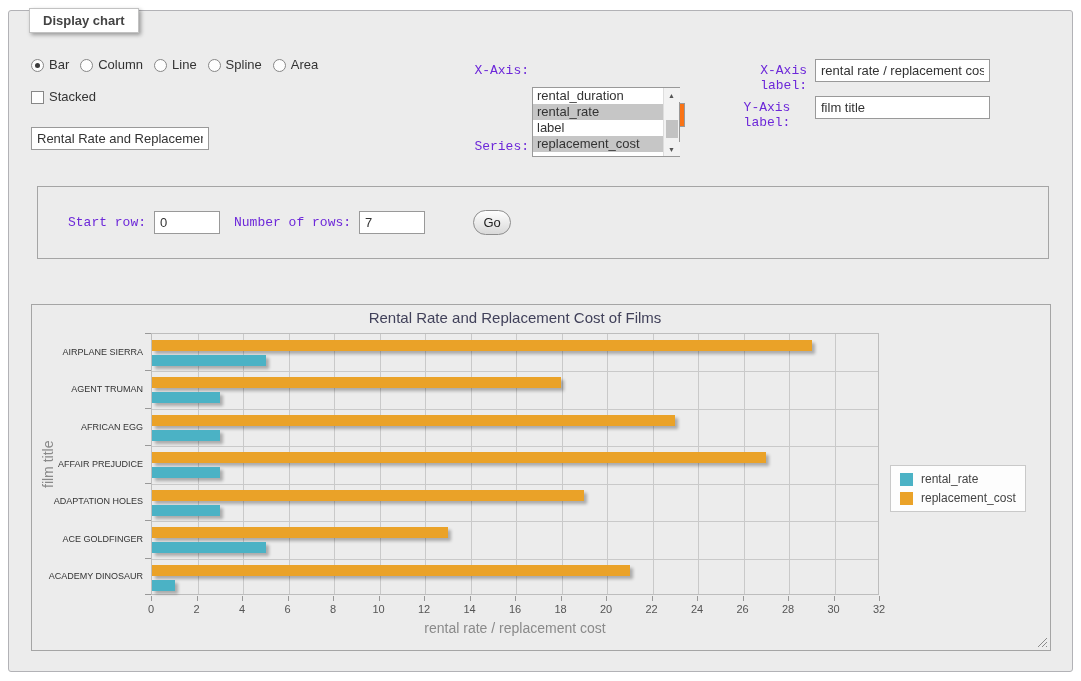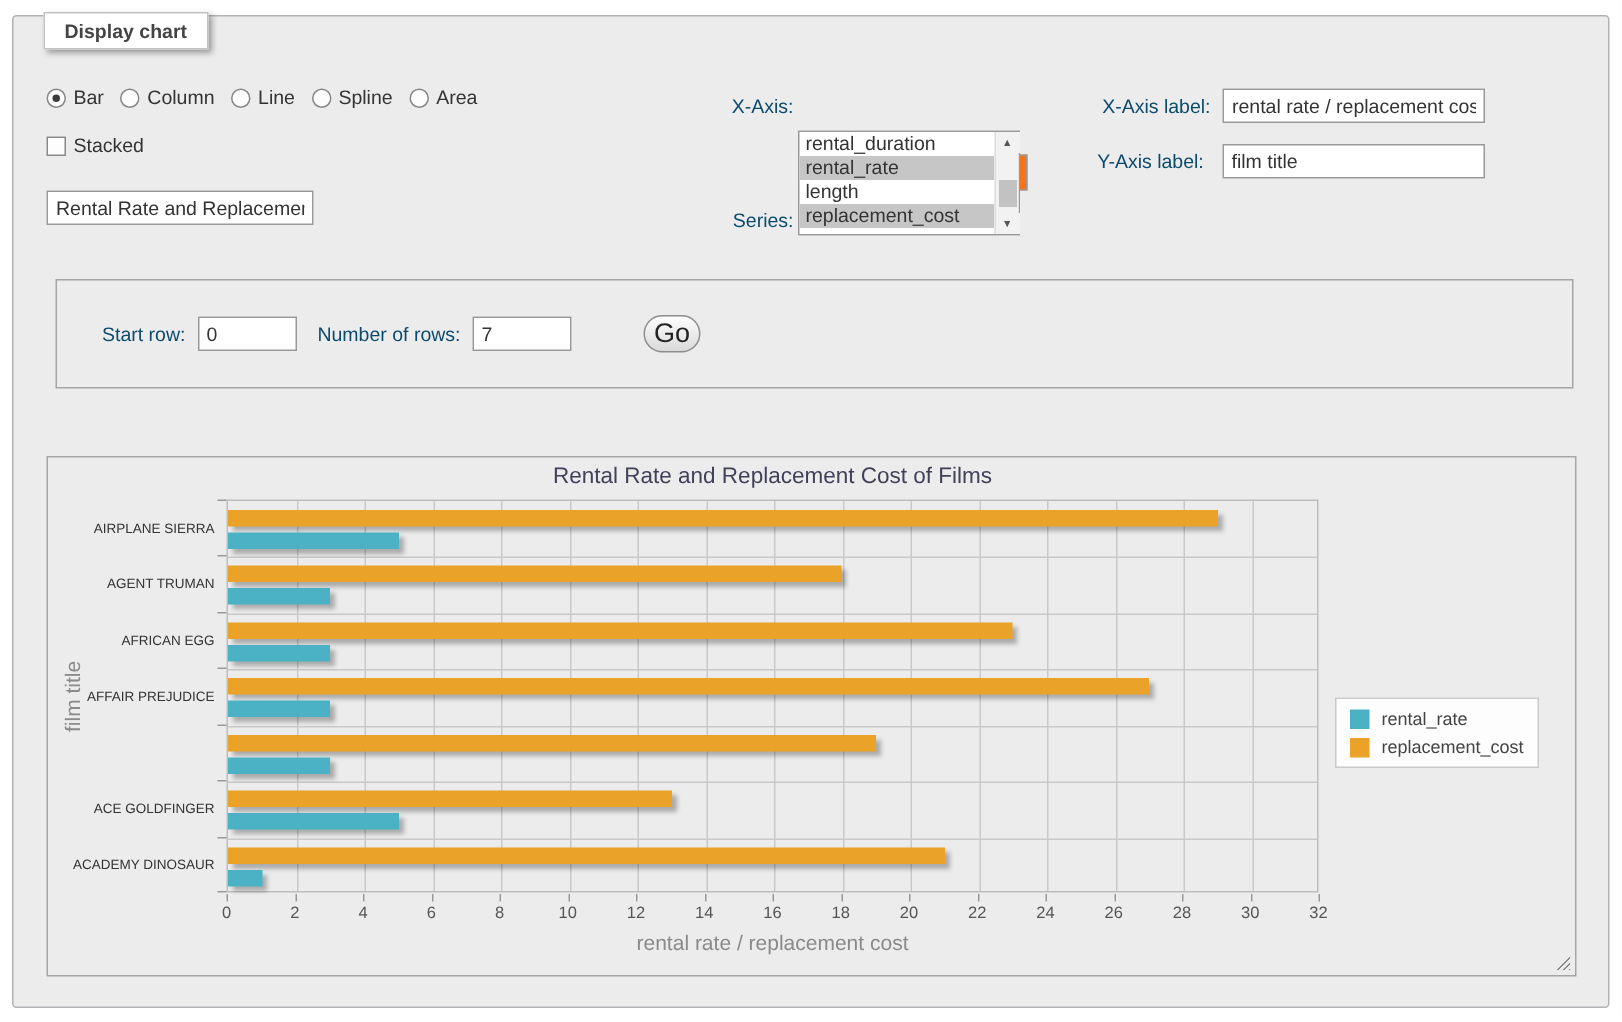--- a/index.html
+++ b/index.html
@@ -21,21 +21,21 @@
            background:#fdfdfd; position:relative; flex:0 0 auto; }
   .radio.checked::after { content:""; position:absolute; left:3px; top:3px; right:3px; bottom:3px;
            background:#3c3c3c; border-radius:50%; }
   .check-row { position:absolute; left:22px; top:78px; }
   .checkbox { width:13px; height:13px; border:1px solid #878787; background:#fdfdfd; flex:0 0 auto; }
 
   input.text { border:1px solid #999; background:#fff; height:23px; font-family:"Liberation Sans",sans-serif;
                font-size:13px; color:#333; padding:2px 5px; }
   .title-input { position:absolute; left:22px; top:116px; width:178px; }
 
-  .lbl { color:#0c4a6e; }
+  .lbl { color:#6d28d9;font-family:Liberation Mono, monospace; }
   .xaxis-lbl   { position:absolute; left:462px; top:52px;  width:58px; text-align:right; }
   .xaxis-sel   { position:absolute; left:523px; top:48px;  width:153px; height:24px; background:#f97316;
                  border:1px solid #999; display:flex; align-items:center; padding:0 4px;margin-top:44px; }
   .xaxis-sel .arrow { margin-left:auto; font-size:9px; color:#333; }
   .series-lbl  { position:absolute; left:462px; top:128px; width:58px; text-align:right; }
   .listbox     { position:absolute; left:523px; top:76px;  width:148px; height:70px; background:#fff;
                  border:1px solid #999; display:flex; }
   .listbox .opts { flex:1 1 auto; overflow:hidden; }
   .listbox .opt  { height:16px; line-height:16px; padding:0 4px; white-space:nowrap; }
   .listbox .opt.sel { background:#c6c6c6; }
@@ -50,21 +50,21 @@
   .xlabel-inp { position:absolute; left:806px; top:48px; width:175px; }
   .ylabel-lbl { position:absolute; left:718px; top:89px; width:80px; text-align:center; }
   .ylabel-inp { position:absolute; left:806px; top:85px; width:175px; }
 
   
   .rows-panel { position:absolute; left:28px; top:175px; width:1012px; height:73px;
                 border:1px solid #a5a5a5; display:flex; align-items:center; padding-left:30px; }
   .rows-panel .gap-s { width:8px; } .rows-panel .gap-m { width:14px; } .rows-panel .gap-l { width:48px; }
   .rows-inp { width:66px; }
   .go-btn { width:38px; height:25px; border:1px solid #8e8e8e; border-radius:13px;
-            background:linear-gradient(#fefefe,#d9d9d9); color:#222; font-size:18px;
+            background:linear-gradient(#fefefe,#d9d9d9); color:#222; font-size:13px;
             display:flex; align-items:center; justify-content:center; cursor:pointer; }
 
   
   .chart-box { position:absolute; left:22px; top:293px; width:1020px; height:347px;
                border:1px solid #a5a5a5; }
   .chart-title { position:absolute; left:119px; top:4px; width:728px; text-align:center;
                  font-size:15px; color:#41415a; }
   .plot { position:absolute; left:119px; top:28px; width:728px; height:262px;
           border:1px solid #bdbdbd; background:#ececec; }
   .gridv { position:absolute; top:0; bottom:0; width:1px; background:#c9c9c9; }
@@ -132,21 +132,21 @@
   <div class="xaxis-sel">
     <span>title</span>
     <span class="arrow">▼</span>
   </div>
 
   <div class="lbl series-lbl">Series:</div>
   <div class="listbox">
     <div class="opts">
         <div class="opt">rental_duration</div>
         <div class="opt sel">rental_rate</div>
-        <div class="opt">length</div>
+        <div class="opt">label</div>
         <div class="opt sel">replacement_cost</div>
       </div>
     <div class="scrollbar">
       <div class="sb-btn">▲</div>
       <div class="sb-track">
         <div class="sb-thumb"></div>
       </div>
       <div class="sb-btn">▼</div>
     </div>
   </div>
@@ -260,16 +260,17 @@
       <div class="ytick" style="top: 102.857px;"></div>
       <div class="ytick" style="top: 140.286px;"></div>
       <div class="ytick" style="top: 177.714px;"></div>
       <div class="ytick" style="top: 215.143px;"></div>
       <div class="ytick" style="top: 252.571px;"></div>
       <div class="ytick" style="top: 289px;"></div>
       <div class="cat-label" style="top: 28px; height: 37.4286px;">AIRPLANE SIERRA</div>
       <div class="cat-label" style="top: 65.4286px; height: 37.4286px;">AGENT TRUMAN</div>
       <div class="cat-label" style="top: 102.857px; height: 37.4286px;">AFRICAN EGG</div>
       <div class="cat-label" style="top: 140.286px; height: 37.4286px; text-align: center;">AFFAIR PREJUDICE</div>
+      <div class="cat-label" style="top: 177.714px; height: 37.4286px;">ADAPTATION HOLES</div>
       <div class="cat-label" style="top: 215.143px; height: 37.4286px;">ACE GOLDFINGER</div>
       <div class="cat-label" style="top: 252.571px; height: 37.4286px;">ACADEMY DINOSAUR</div>
     </div>
 </div>
 
 </body></html>

